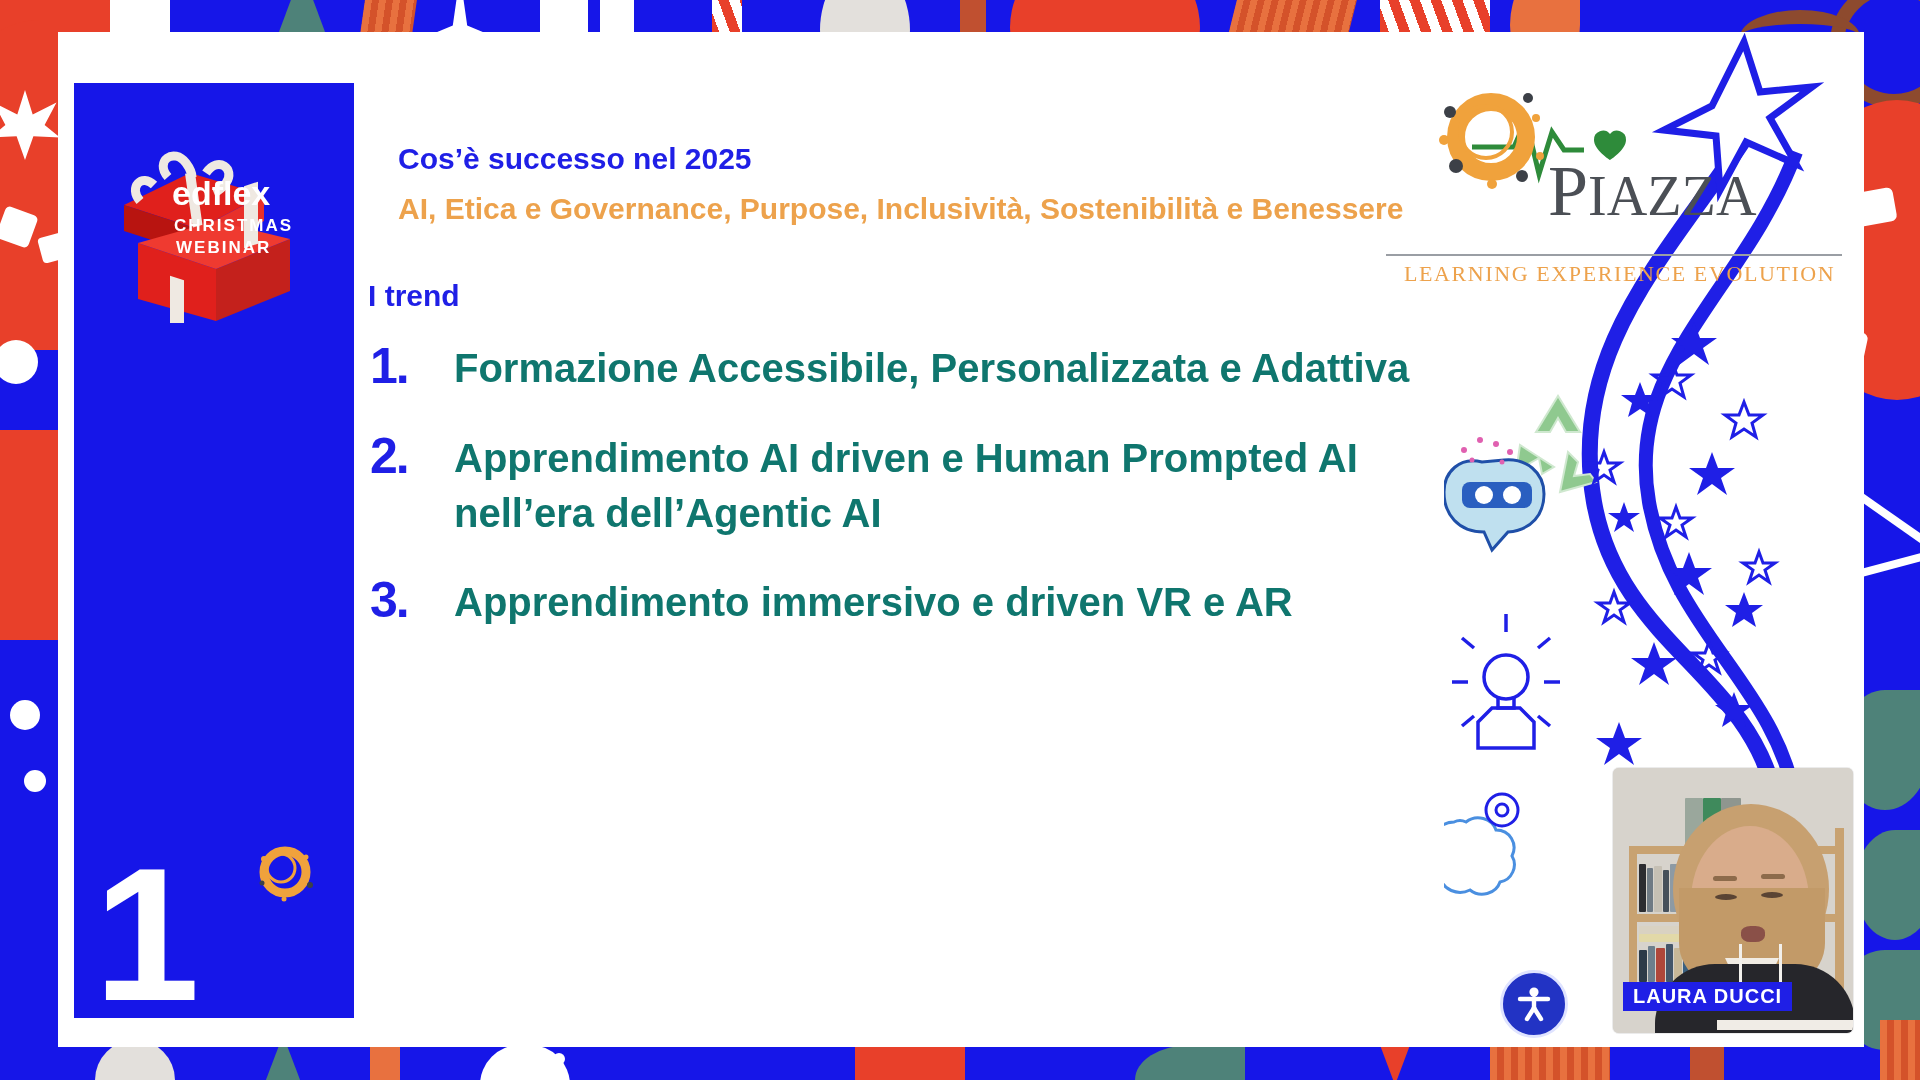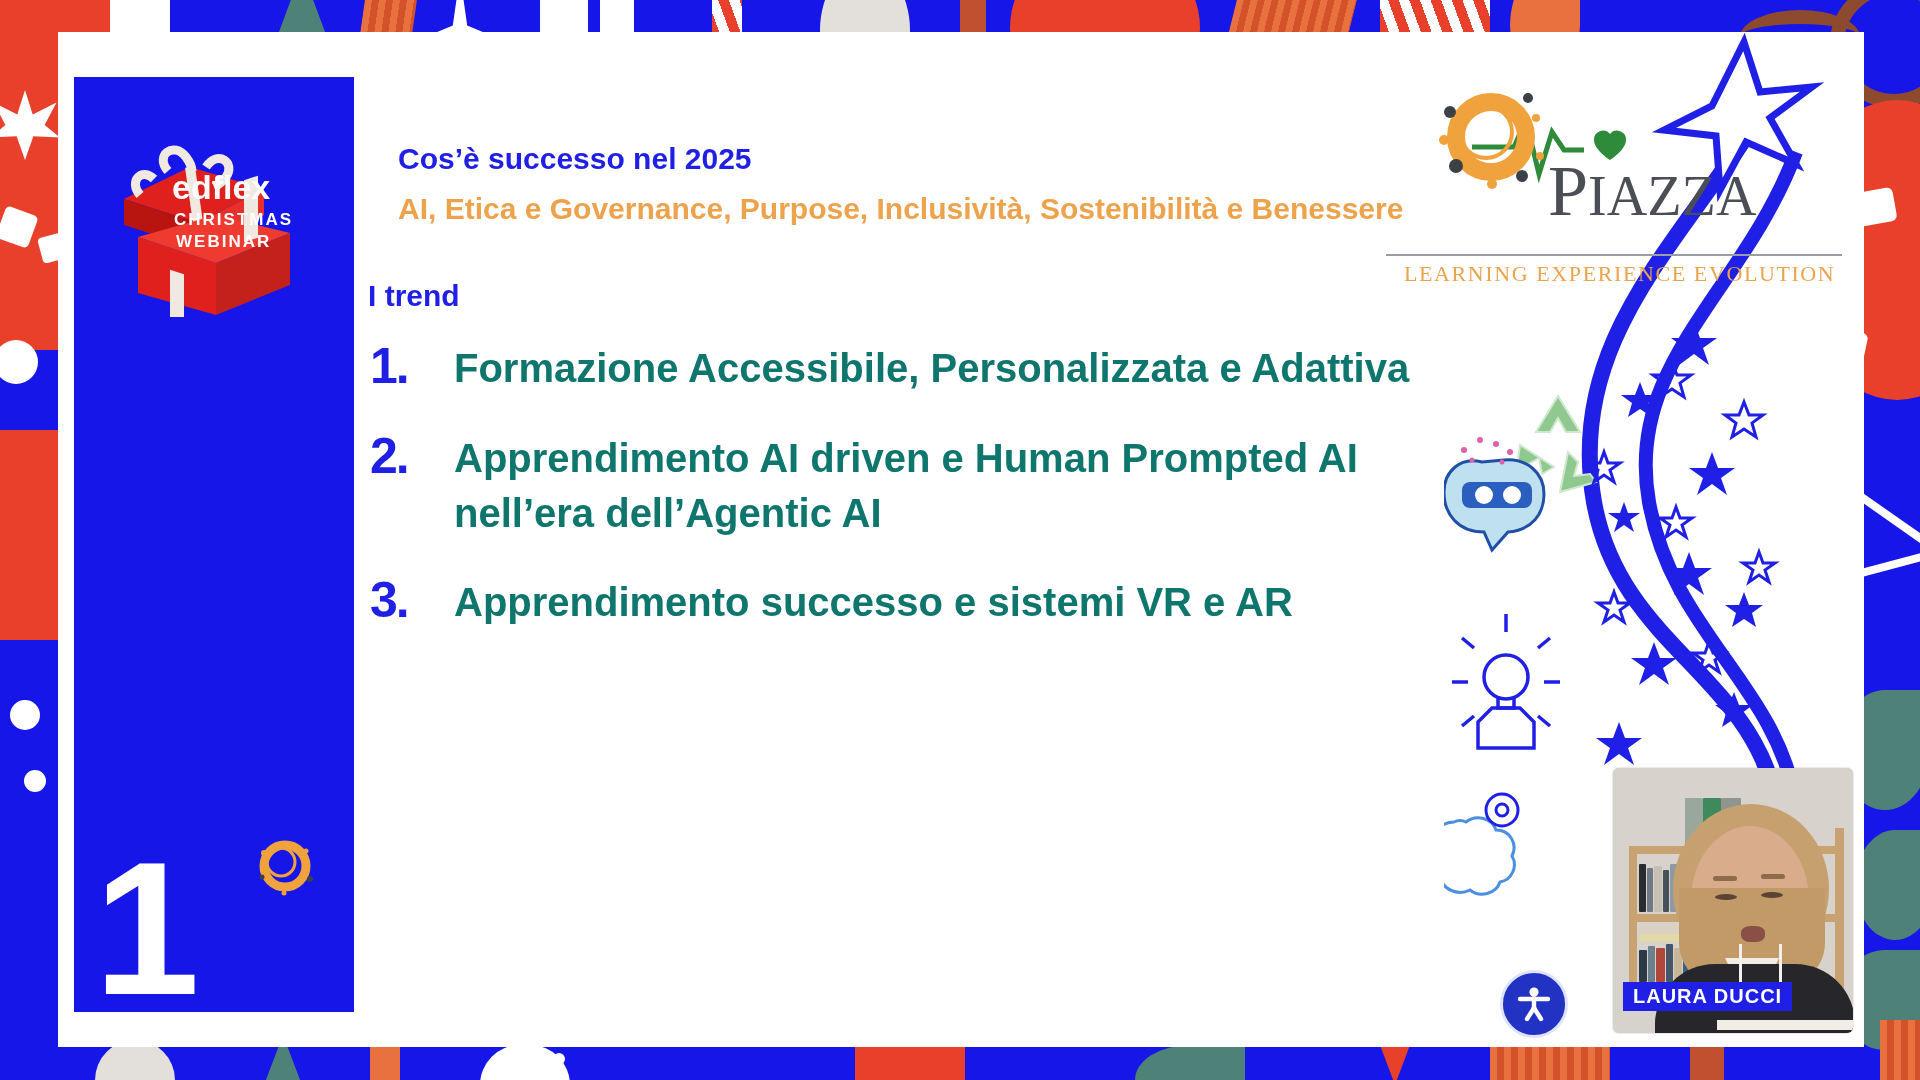--- a/index.html
+++ b/index.html
@@ -23,21 +23,21 @@
   #slide{
     position:absolute;left:58px;top:32px;width:1806px;height:1015px;
     background:#ffffff;
   }
 
   
   .deco-right{position:absolute;right:0;top:0;width:420px;height:1015px;overflow:hidden;pointer-events:none;}
 
   
   #leftblock{
-    position:absolute;left:16px;top:45px;width:280px;height:935px;
+    position:absolute;left:16px;top:51px;width:280px;height:935px;
     background:#1616e8;
   }
   #edflex-logo{position:absolute;left:20px;top:60px;width:240px;height:180px;}
   #big-one{
     position:absolute;left:20px;bottom:10px;width:220px;
     color:#ffffff;font-size:190px;font-weight:700;line-height:0.78;
     letter-spacing:-6px;font-family:"Liberation Sans",sans-serif;
   }
   #pc-mark{position:absolute;left:180px;bottom:115px;width:62px;height:62px;}
 
@@ -306,21 +306,21 @@
         <li class="trend">
           <span class="trend-num">1.</span>
           <span class="trend-txt">Formazione Accessibile, Personalizzata e Adattiva</span>
         </li>
         <li class="trend">
           <span class="trend-num">2.</span>
           <span class="trend-txt">Apprendimento AI driven e Human Prompted AI nell’era dell’Agentic AI</span>
         </li>
         <li class="trend">
           <span class="trend-num">3.</span>
-          <span class="trend-txt">Apprendimento successo e sistemi VR e AR</span>
+          <span class="trend-txt">Apprendimento immersivo e driven VR e AR</span>
         </li>
       </ul>
     </div>
   </div>
 
   <div id="video">
     <div style="position:absolute;inset:0;background:#d7d3cc;"></div>
 
     <div class="shelf" style="left:16px;top:78px;width:215px;height:8px;"></div>
     <div class="shelf" style="left:16px;top:146px;width:215px;height:8px;"></div>

